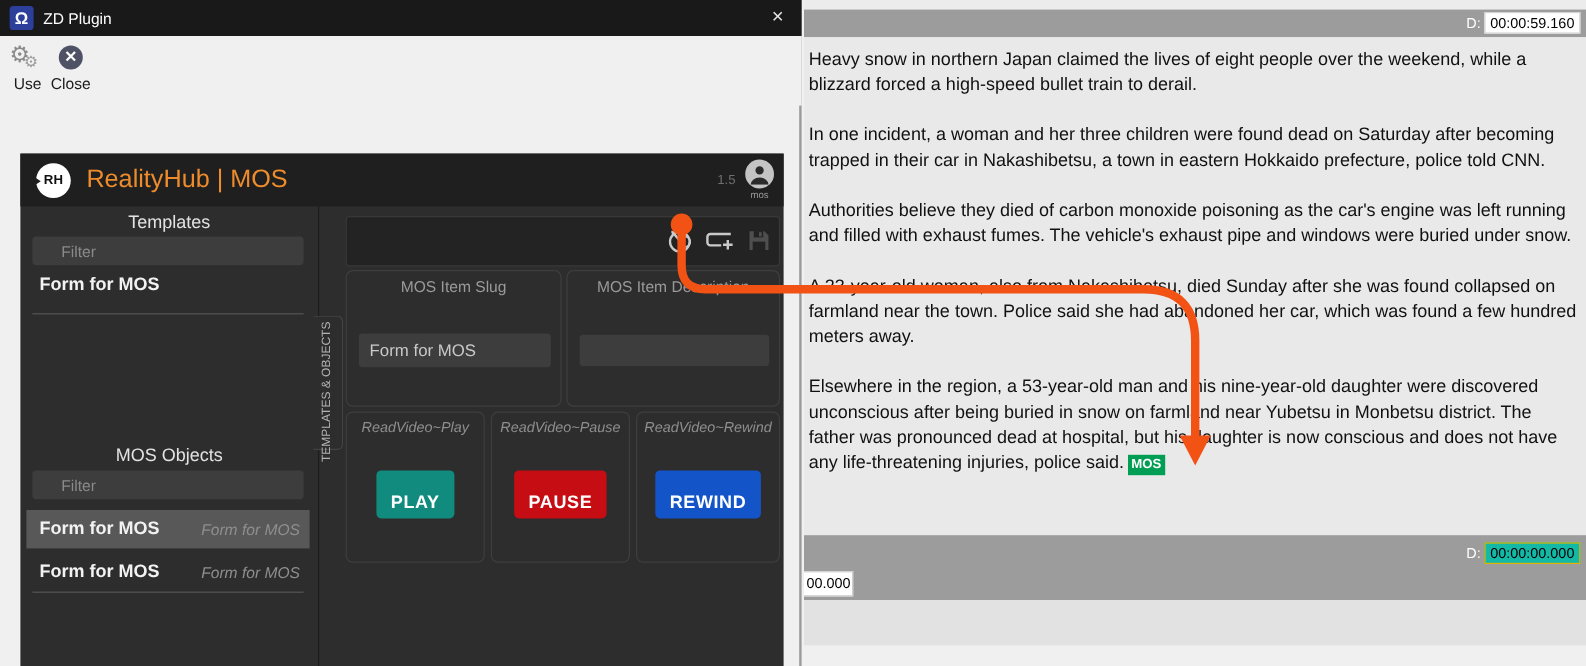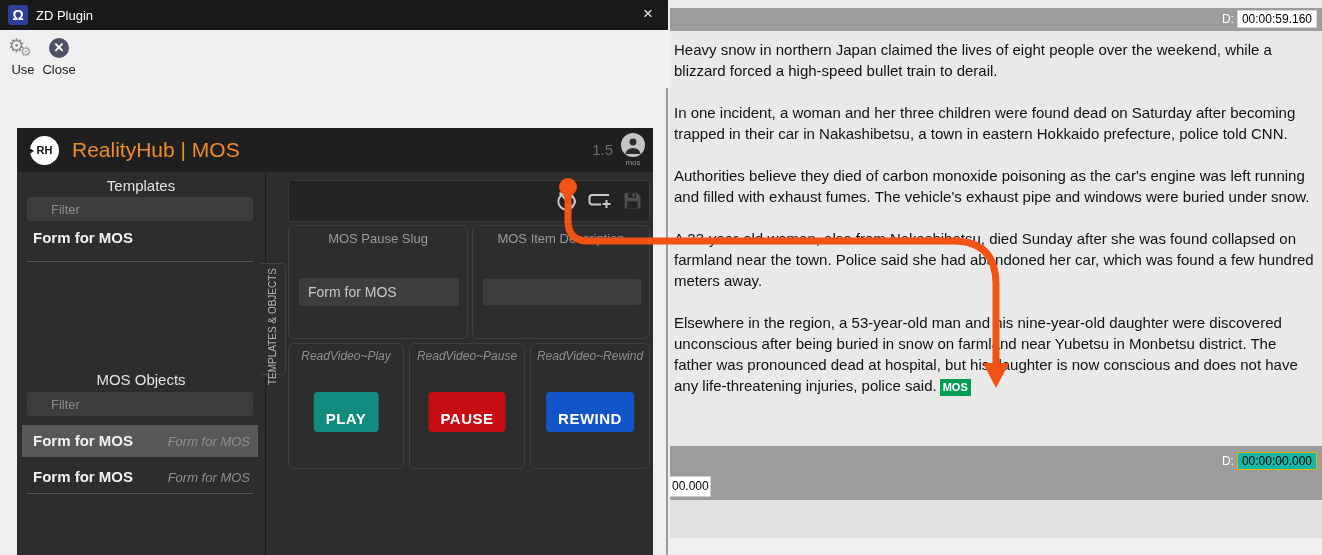--- a/index.html
+++ b/index.html
@@ -20,21 +20,21 @@
   .gear-big { font-size:19px; color:#8b8b8b; position:absolute; left:2px; top:-2px; }
   .gear-small { font-size:13px; color:#9b9b9b; position:absolute; left:14px; top:8px; }
   .closecircle { display:inline-block; width:20px; height:20px; margin-top:2px; background:#4e5264; border-radius:50%; color:#fff; font-size:13px; line-height:19px; font-weight:bold; }
 
   
   #rh-panel { position:absolute; left:17px; top:103px; width:636px; height:435px; background:#2d2d2d;margin-top:25px; }
   #rh-header { position:absolute; left:0; top:0; width:636px; height:44px; background:#1f1f1f; }
   .rh-logo { position:absolute; left:13px; top:8px; width:29px; height:29px; background:#fff; border-radius:50%; color:#101010; font-weight:bold; font-size:11px; line-height:29px; text-align:center; }
   .rh-logo:before { content:""; position:absolute; left:-2px; top:11px; border-top:4px solid transparent; border-bottom:4px solid transparent; border-left:6px solid #1f1f1f; }
   .rh-title { position:absolute; left:55px; top:0; height:44px; line-height:44px; color:#ee8c2c; font-size:21px; }
-  .rh-version { position:absolute; right:40px; top:0; height:44px; line-height:44px; color:#6f6f6f; font-size:15px; }
+  .rh-version { position:absolute; right:40px; top:0; height:44px; line-height:44px; color:#6f6f6f; font-size:11px; }
   .rh-avatar { position:absolute; right:8px; top:5px; width:24px; height:24px; background:#c4c4c4; border-radius:50%; overflow:hidden; }
   .rh-avatar svg { display:block; margin:3px auto 0; }
   .rh-user { position:absolute; right:6px; top:30px; width:28px; text-align:center; color:#9a9a9a; font-size:8px; }
 
   #col-divider { position:absolute; left:248px; top:44px; width:1px; height:391px; background:#1c1c1c; }
 
   .section-title { position:absolute; width:248px; text-align:center; color:#e2e2e2; font-size:15px; }
   .filter-input { position:absolute; left:10px; width:226px; height:24px; background:#3d3d3d; border:none; border-radius:3px; color:#cfcfcf; font-size:13px; padding-left:24px; font-family:"Liberation Sans",sans-serif; }
   .filter-input::placeholder { color:#8a8a8a; }
 
@@ -171,21 +171,21 @@
               <path d="M3 3 h14 l4 4 v14 h-18 z"></path>
               <rect x="7" y="3" width="9" height="6" fill="#232323"></rect>
               <rect x="12" y="4" width="2.6" height="4" fill="#4f4f4f"></rect>
               <rect x="6" y="13" width="12" height="8" fill="#232323"></rect>
             </svg>
           </span>
         </div>
       </div>
 
       <div class="field-card" style="left:271px; width:180px;">
-        <span class="field-label">MOS Pause Slug</span>
+        <span class="field-label">MOS Item Slug</span>
         <input class="field-input" style="width: 160px;" type="text" value="Form for MOS">
       </div>
       <div class="field-card" style="left:455px; width:178px;">
         <span class="field-label">MOS Item Description</span>
         <input class="field-input" style="width: 158px; height: 26px; top: 53px;" type="text" value="">
       </div>
 
       <div class="btn-card" style="left:271px;">
         <span class="btn-caption">ReadVideo~Play</span>
         <button class="cmd-btn" style="background: rgb(16, 139, 126);">PLAY</button>

